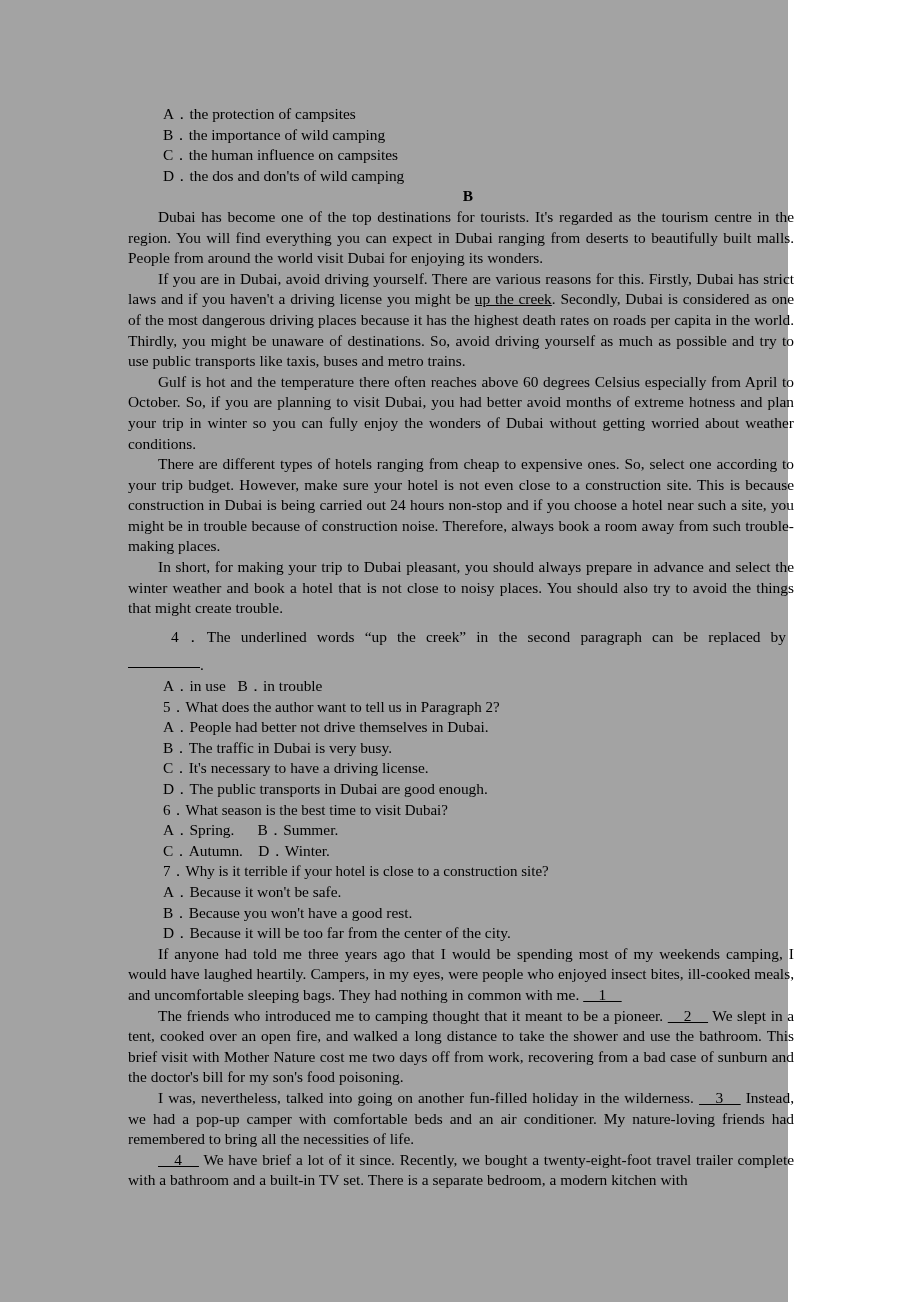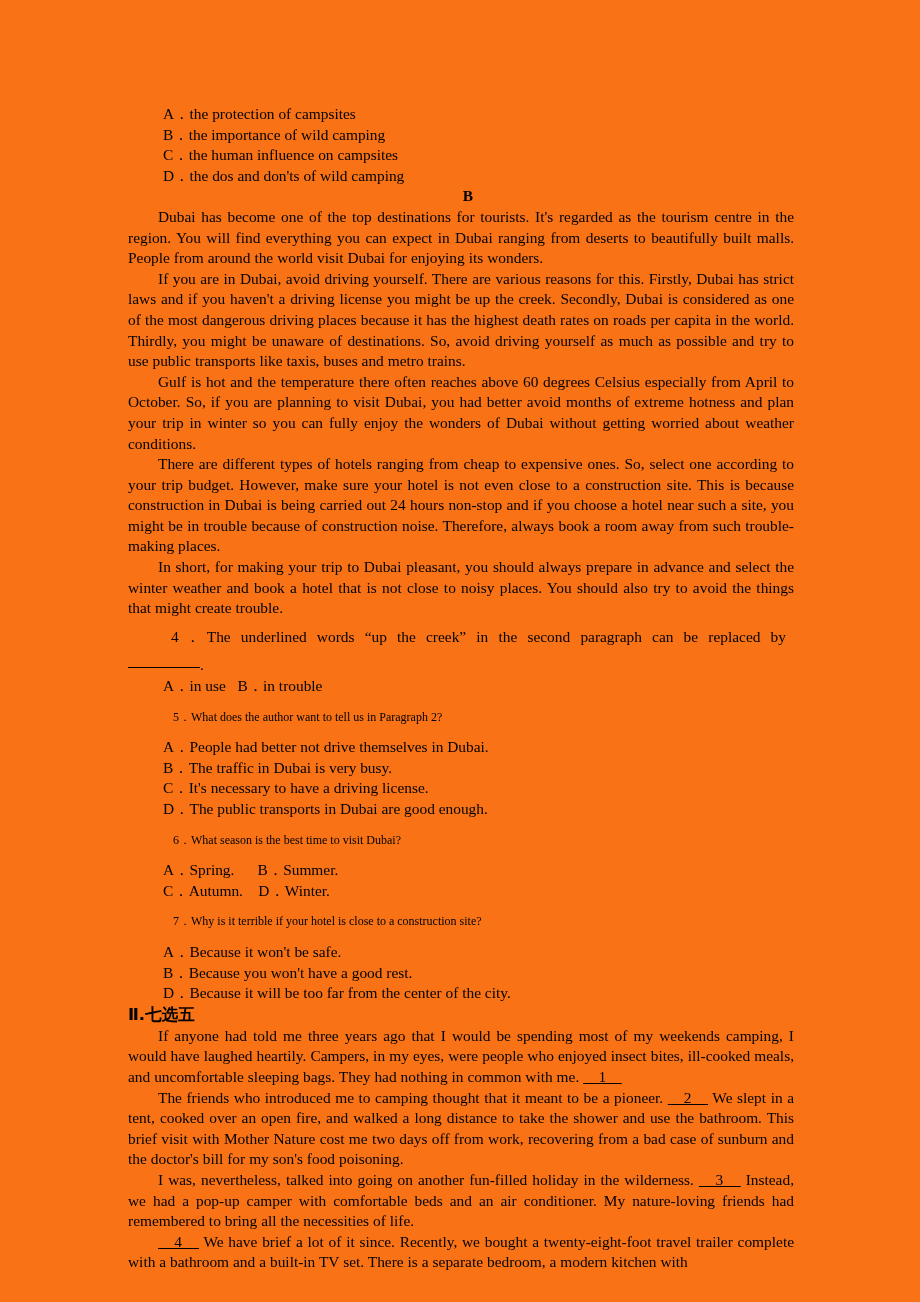--- a/index.html
+++ b/index.html
@@ -9,23 +9,23 @@
   }
   body {
     width: 920px;
     height: 1302px;
     font-family: "Liberation Serif", "DejaVu Serif", serif;
     color: #000000;
     overflow: hidden;
   }
   .page {
     position: relative;
-    width: 920px;
+    width: 788px;
     height: 1302px;
-    background: #f97316;
+    background: #a3a3a3;
   }
   .content {
     position: absolute;
     left: 128px;
     top: 104px;
     width: 666px;
   }
 
   
   .para {
@@ -38,23 +38,23 @@
     word-spacing: 0.1px;
   }
   .opt {
     font-size: 15.4px;
     line-height: 20.6px;
     margin: 0;
     padding-left: 35px;
     white-space: pre;
   }
   .qline {
-    font-size: 12px;
+    font-size: 15px;
     line-height: 20.6px;
-    margin: 10px;
+    margin: 0;
     padding-left: 35px;
     white-space: pre;
   }
   .centered-head {
     font-size: 15.4px;
     line-height: 20.6px;
     font-weight: bold;
     text-align: center;
     margin: 0;
     width: 700px;
@@ -63,20 +63,21 @@
   .section-head {
     font-size: 16.5px;
     line-height: 22px;
     font-weight: bold;
     margin: 0;
     text-indent: 0;
     font-family: "DejaVu Sans", "Liberation Sans", sans-serif;
     letter-spacing: 0px;
   }
   .u {
+    text-decoration: underline;
   }
   .blank-inline {
     text-decoration: underline;
     white-space: pre;
   }
   .blank-rule {
     display: inline-block;
     width: 72px;
     border-bottom: 1.3px solid #000;
     vertical-align: 2px;
@@ -132,21 +133,20 @@
 
     <div class="qline"><span>6．</span><span>What season is the best time to visit Dubai?</span></div>
     <div class="opt">A．Spring.      B．Summer.</div>
     <div class="opt">C．Autumn.    D．Winter.</div>
 
     <div class="qline"><span>7．</span><span>Why is it terrible if your hotel is close to a construction site?</span></div>
     <div class="opt">A．Because it won't be safe.</div>
     <div class="opt">B．Because you won't have a good rest.</div>
     <div class="opt">D．Because it will be too far from the center of the city.</div>
 
-    <div class="section-head">Ⅱ.七选五</div>
 
     <p class="para"><span>If anyone had told me three years ago that I would be spending most of my weekends camping, I would have laughed heartily. Campers, in my eyes, were people who enjoyed insect bites, ill-cooked meals, and uncomfortable sleeping bags. They had nothing in common with me. </span><span class="blank-inline">　1　</span></p>
 
     <p class="para"><span>The friends who introduced me to camping thought that it meant to be a pioneer. </span><span class="blank-inline">　2　</span><span> We slept in a tent, cooked over an open fire, and walked a long distance to take the shower and use the bathroom. This brief visit with Mother Nature cost me two days off from work, recovering from a bad case of sunburn and the doctor's bill for my son's food poisoning.</span></p>
 
     <p class="para"><span>I was, nevertheless, talked into going on another fun-filled holiday in the wilderness. </span><span class="blank-inline">　3　</span><span> Instead, we had a pop-up camper with comfortable beds and an air conditioner. My nature-loving friends had remembered to bring all the necessities of life.</span></p>
 
     <p class="para"><span class="blank-inline">　4　</span><span> We have brief a lot of it since. Recently, we bought a twenty-eight-foot travel trailer complete with a bathroom and a built-in TV set. There is a separate bedroom, a modern kitchen with</span></p>
 
   </div>

